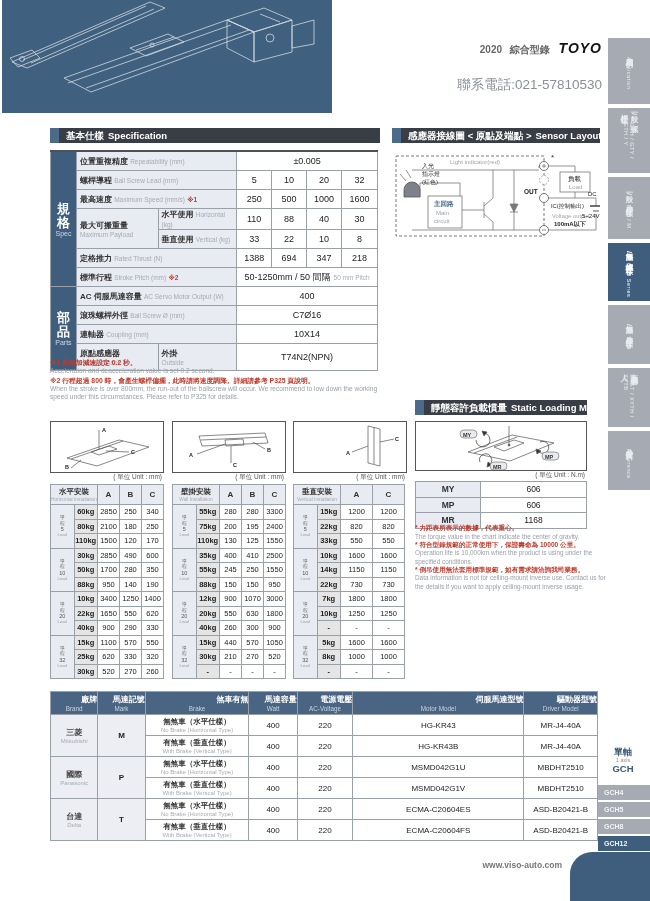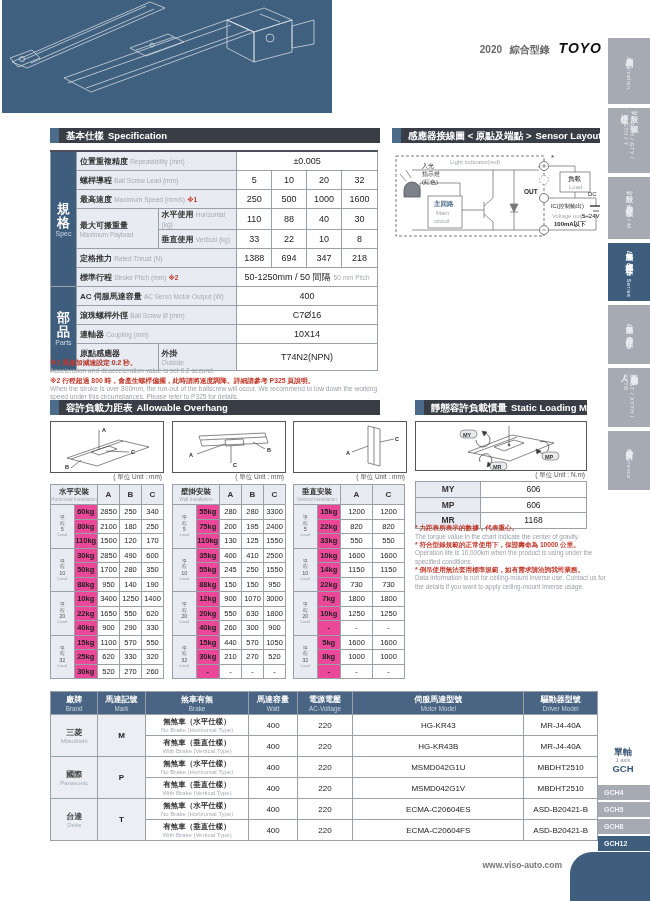--- a/index.html
+++ b/index.html
@@ -43,38 +43,38 @@
   .unit{font-size:6.5px;color:#555;text-align:right;}
 
   
   .ov{table-layout:fixed;border-top:1.5px solid #4d525a;border-bottom:1.5px solid #4d525a;}
   .ov th,.ov td{border:1px solid #9aa0a8;padding:0;text-align:center;vertical-align:middle;}
   .ov th{background:#e8ebf1;height:19px;}
   .ov .ocn{font-size:7.5px;font-weight:bold;color:#333;}
   .ov .oen{font-size:4.8px;color:#a6abb3;font-weight:normal;}
   .ov th.ovcol{font-size:8px;color:#333;}
   .ov td{height:13.5px;font-size:7.5px;background:#fff;color:#222;}
-  .ov td.ovkg{background:#ec4899;font-weight:bold;font-size:7.5px;}
+  .ov td.ovkg{background:#e5e5e5;font-weight:bold;font-size:7.5px;}
   .ov td.ovlead{background:#e8ebf1;color:#777;padding:0;}
   .ov .ld1{font-size:5px;line-height:5.5px;}
   .ov .ldn{font-size:5.5px;line-height:6px;color:#555;}
   .ov .len{font-size:4.2px;line-height:5px;color:#9aa0a8;}
 
   
   .sm{width:172px;border-top:1.5px solid #4d525a;border-bottom:1.5px solid #4d525a;}
   .sm td{border:1px solid #9aa0a8;height:12.5px;text-align:center;font-size:8.5px;}
   .sm td.sml{background:#e8ebf1;font-weight:bold;width:62px;color:#333;}
   .notes{left:415px;top:524px;width:192px;}
   .nt-cn{color:#c0392b;font-size:6.6px;font-weight:bold;line-height:8.6px;}
   .nt-en{color:#9aa0a8;font-size:6.4px;line-height:8.2px;}
 
   
   .mt{width:548px;border:1px solid #5a5f68;}
   .mt th{background:#4a6584;color:#fff;border:1px solid #9aa0a8;height:22px;padding:0;}
-  .mt .hcn{font-size:8px;font-weight:bold;}
+  .mt .hcn{font-size:8px;font-weight:bold;text-align:right;}
   .mt .hen{font-size:6.3px;color:#c9d4df;font-weight:normal;}
   .mt td{border:1px solid #9aa0a8;height:20px;text-align:center;font-size:8px;background:#fff;padding:0 2px;}
   .mt td.bcell{background:#eceef3;}
   .mt .bcn{font-size:8px;font-weight:bold;color:#444;}
   .mt .ben{font-size:6px;color:#a6abb3;}
   .mt .brk-cn{font-size:7.5px;font-weight:bold;color:#333;}
   .mt .brk-en{font-size:6px;color:#a6abb3;}
 
   .website{left:430px;top:860px;width:132px;text-align:right;font-size:8.5px;color:#777;font-weight:bold;}
 
@@ -123,20 +123,21 @@
           <line x1="258" y1="14" x2="278" y2="22"></line>
       </g>
     </svg>
   </div>
 
   <div class="abs brandline">
     <span>2020</span>
     <span style="margin-left:5px;">綜合型錄</span>
     <span class="logo">TOYO</span>
   </div>
+  <div class="abs phone">聯系電話:021-57810530</div>
 
   <div class="side-tab" style="top:38px;height:66px;">
     <span class="scn">應用例</span>
       <span class="sen">Application</span>
     </div>
   <div class="side-tab" style="top:108px;height:65px;">
     <span class="scn">一般 / 螺桿仕樣</span>
       <span class="sen">GTH / GTY / ETH / Y</span>
     </div>
   <div class="side-tab" style="top:177px;height:62px;">
@@ -320,24 +321,20 @@
       <text x="159" y="60" font-size="5.8" fill="#222">IC(控制輸出)</text>
       <text x="160" y="70" font-size="5.8" fill="#a0a5ad">Voltage output</text>
       <text x="162" y="78" font-size="6" font-weight="bold" fill="#222">100mA以下</text>
       <text x="176" y="33" font-size="6.5" fill="#222">負載</text>
       <text x="177" y="41" font-size="6" fill="#a0a5ad">Load</text>
       <text x="196" y="48" font-size="6" fill="#222">DC</text>
       <text x="190" y="70" font-size="6" fill="#222">5~24V</text>
     </svg>
   </div>
 
-  <div class="abs bar" style="left:50px;top:400px;width:330px;">
-    <div class="acc"></div>
-    <div class="bt"><span class="t-cn">容許負載力距表</span><span class="t-en">Allowable Overhang</span></div>
-  </div>
 
   <div class="abs diagbox" style="left:50px;top:421px;width:112px;height:50px;">
     <svg width="112" height="50" viewBox="0 0 112 50">
       <g fill="none" stroke="#555" stroke-width="0.7">
         <polygon points="16,36 68,18 98,25 46,44"></polygon>
           <line x1="20" y1="37" x2="72" y2="19"></line>
         <polygon points="40,30 58,24 66,27 48,33"></polygon>
         <line x1="48" y1="27" x2="48" y2="8"></line>
           <line x1="55" y1="29" x2="78" y2="30"></line>
           <line x1="30" y1="38" x2="20" y2="46"></line>

